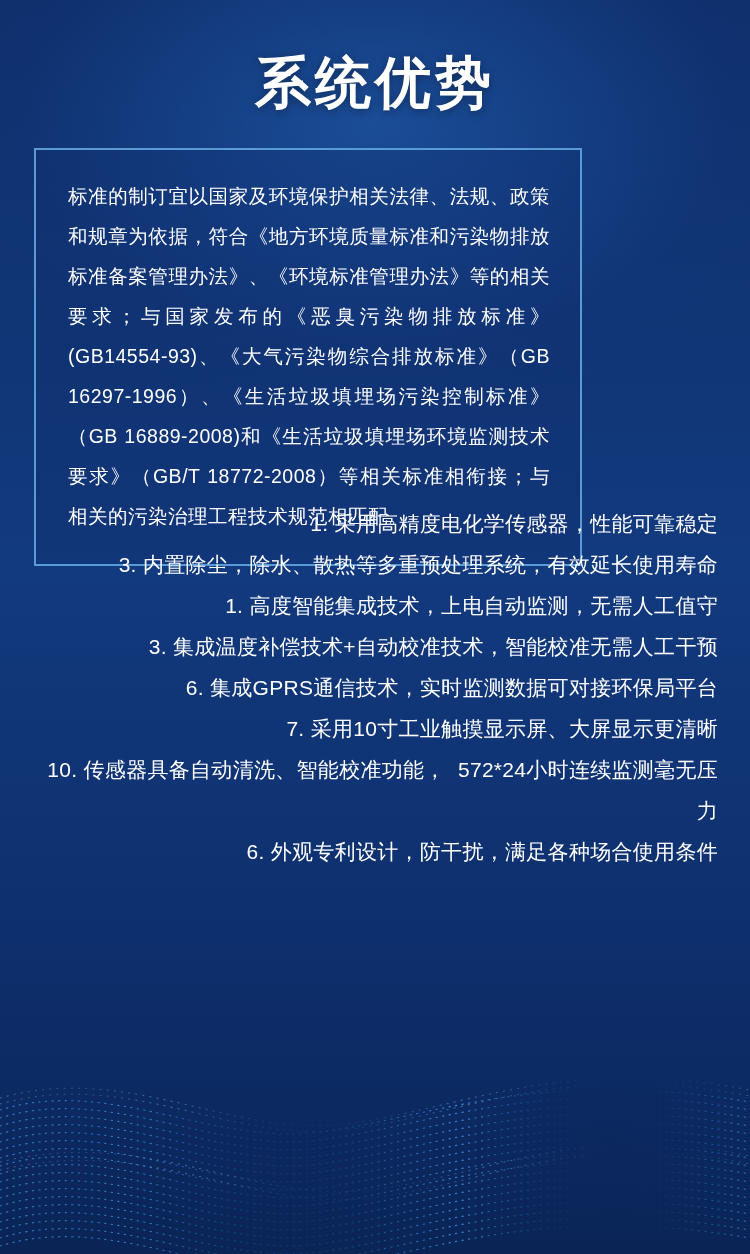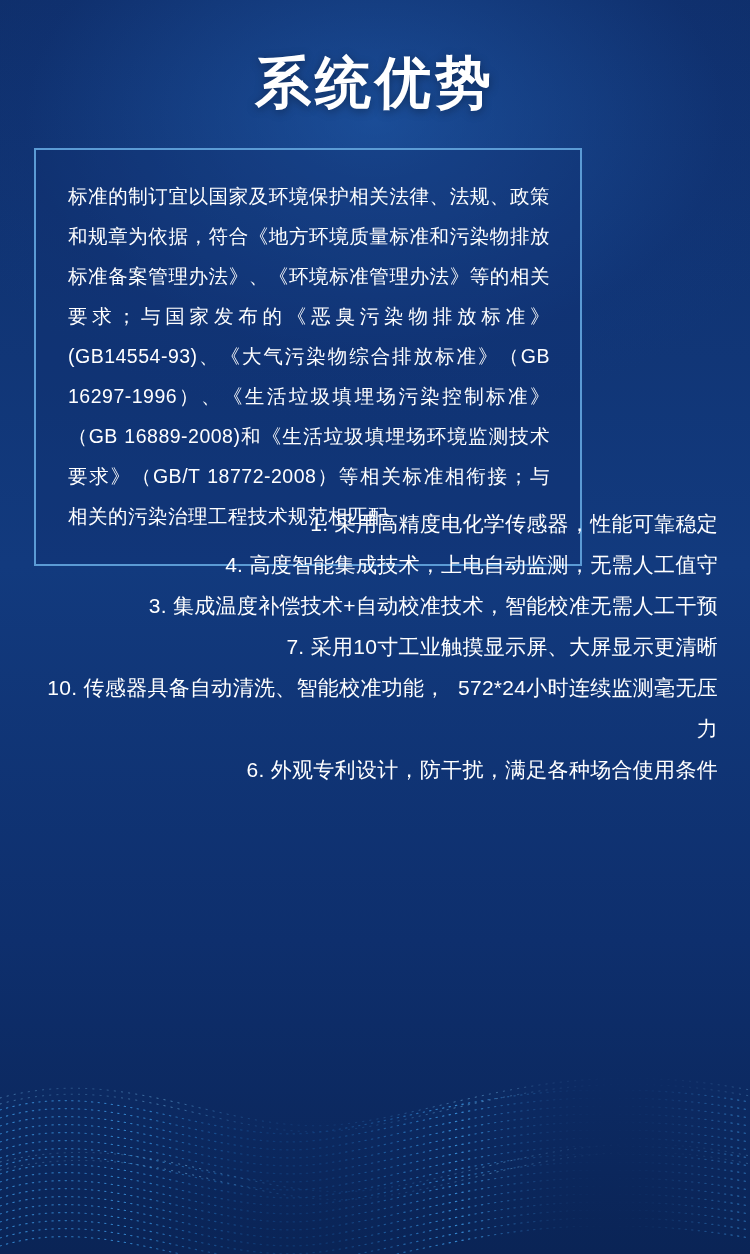--- a/index.html
+++ b/index.html
@@ -97,22 +97,24 @@
   <div class="glow"></div>
 
   <div class="title">系统优势</div>
 
   <div class="box">
     <p>标准的制订宜以国家及环境保护相关法律、法规、政策和规章为依据，符合《地方环境质量标准和污染物排放标准备案管理办法》、《环境标准管理办法》等的相关要求；与国家发布的《恶臭污染物排放标准》(GB14554-93)、《大气污染物综合排放标准》（GB  16297-1996）、《生活垃圾填埋场污染控制标准》（GB   16889-2008)和《生活垃圾填埋场环境监测技术要求》（GB/T   18772-2008）等相关标准相衔接；与相关的污染治理工程技术规范相匹配。</p>
   </div>
 
   <div class="list">
     <div class="list-item">1. 采用高精度电化学传感器，性能可靠稳定</div>
-    <div class="list-item">4. 高度智能集成技术，上电自动监测，无需人工值守</div>
+    <div class="list-item">3. 内置除尘，除水、散热等多重预处理系统，有效延长使用寿命</div>
+    <div class="list-item">1. 高度智能集成技术，上电自动监测，无需人工值守</div>
     <div class="list-item">3. 集成温度补偿技术+自动校准技术，智能校准无需人工干预</div>
+    <div class="list-item"> 6. 集成GPRS通信技术，实时监测数据可对接环保局平台</div>
     <div class="list-item">7. 采用10寸工业触摸显示屏、大屏显示更清晰</div>
     <div class="list-item">10. 传感器具备自动清洗、智能校准功能，  572*24小时连续监测毫无压力</div>
     <div class="list-item">6. 外观专利设计，防干扰，满足各种场合使用条件</div>
   </div>
 
   <div class="wave-wrap">
     <svg width="750" height="240" viewBox="0 0 750 240" xmlns="http://www.w3.org/2000/svg" aria-hidden="true">
       <defs>
         <linearGradient id="wavefade" x1="0" y1="0" x2="0" y2="1">
           <stop offset="0%" stop-color="#3d9be8" stop-opacity="0.0"></stop>

